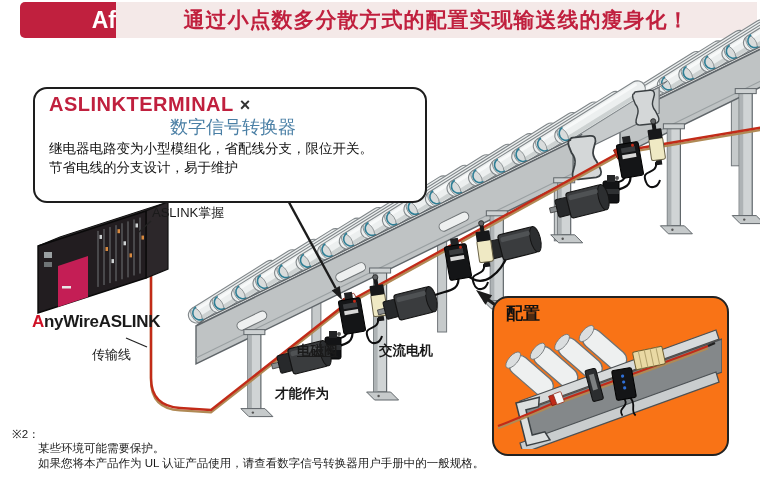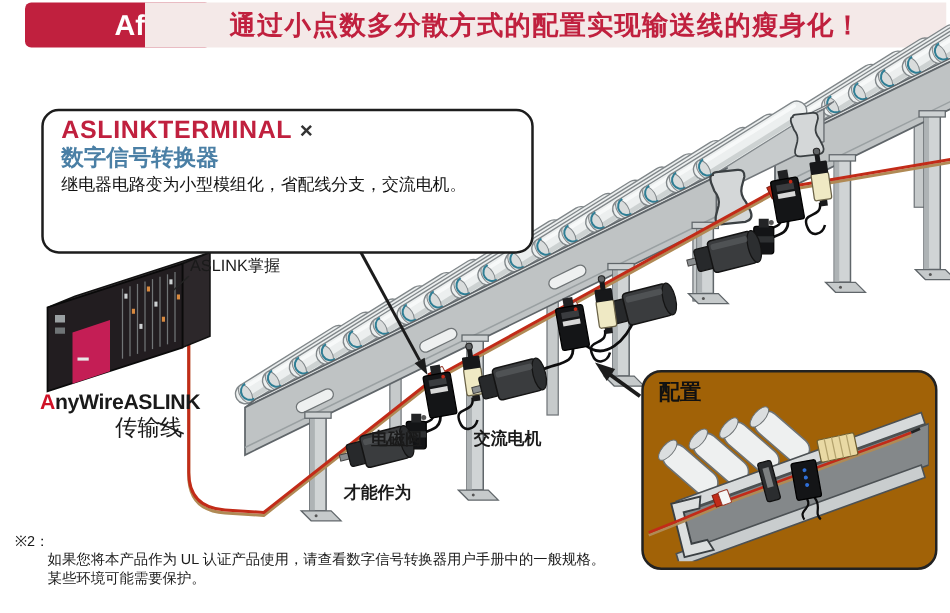--- a/index.html
+++ b/index.html
@@ -11,33 +11,33 @@
          align-items:center;justify-content:center;padding-left:48px;}
   .strip{position:absolute;left:116px;right:3px;top:2px;height:36px;background:#f4e9e8;
          display:flex;align-items:center;justify-content:center;}
   .strip span{color:#c0203e;font-size:21px;font-weight:bold;letter-spacing:1px;}
   
   .bubble{position:absolute;left:8px;top:87px;width:368px;height:92px;background:#fff;
           border:2.5px solid #1d1d1d;border-radius:14px;padding:4px 8px 16px 14px;z-index:3;margin-left:25px;}
   .bubble-title{font-size:20px;line-height:23px;}
   .t-red{color:#c0203e;font-weight:bold;letter-spacing:.5px;}
   .t-x{color:#333;font-size:18px;font-weight:bold;margin-left:6px;}
-  .bubble-sub{text-align:left;color:#4a7fa5;font-size:18px;font-weight:bold;line-height:21px;}
+  .bubble-sub{text-align:center;color:#4a7fa5;font-size:18px;font-weight:normal;line-height:21px;}
   .bubble-body{font-size:13.5px;color:#111;line-height:1.4;margin-top:2px;font-weight:500;}
   
   .lbl{position:absolute;color:#1a1a1a;z-index:3;white-space:nowrap;text-align:right;}
   .lbl-master{left:152px;top:204px;font-size:13px;}
   .lbl-brand{left:32px;top:312px;font-size:17px;font-weight:bold;letter-spacing:-.3px;}
   .lbl-brand .a{color:#cf1126;}
-  .lbl-cable{left:92px;top:330px;font-size:18px;}
+  .lbl-cable{left:92px;top:346px;font-size:13px;}
   .lbl-solenoid{left:297px;top:342px;font-size:13.5px;font-weight:600;text-decoration:underline;}
   .lbl-limit{left:379px;top:342px;font-size:13.5px;font-weight:600;}
   .lbl-motor{left:275px;top:385px;font-size:13.5px;font-weight:600;}
   
-  .inset{position:absolute;left:513px;top:296px;width:233px;height:156px;background:#a16207;
+  .inset{position:absolute;left:492px;top:296px;width:233px;height:156px;background:#f97316;
          border:2.5px solid #222;border-radius:16px;z-index:2;}
   .inset-title{position:absolute;left:12px;top:4px;font-size:17px;font-weight:bold;color:#111;}
   .inset-caption{position:absolute;right:10px;bottom:4px;font-size:15.5px;font-weight:600;color:#111;}
   .inset-caption sup{font-size:10px;}
   .inset svg{position:absolute;left:0;top:0;}
   
   .foot{position:absolute;left:12px;top:427px;width:600px;font-size:11.5px;color:#1a1a1a;
         line-height:1.26;z-index:3;}
   .foot .row{display:flex;}
   .foot .mk{width:26px;flex:none;}
@@ -453,21 +453,22 @@
         <polygon points="476,290 492.1,295.2 485.4,304.8" fill="#1c1c1c" stroke="none" stroke-width="1"></polygon>
       </g>
     </svg>
 
   <div class="bubble">
     <div class="bubble-title">
       <span class="t-red">ASLINKTERMINAL</span><span class="t-x">×</span>
     </div>
     <div class="bubble-sub">数字信号转换器</div>
     <div class="bubble-body">
-      <div>继电器电路变为小型模组化，省配线分支，交流电机。</div>
+      <div>继电器电路变为小型模组化，省配线分支，限位开关。</div>
+      <div>节省电线的分支设计，易于维护</div>
     </div>
   </div>
 
   <div class="lbl lbl-master">ASLINK掌握</div>
   <div class="lbl lbl-brand"><span class="a">A</span><span>nyWireASLINK</span></div>
   <div class="lbl lbl-cable">传输线</div>
   <div class="lbl lbl-solenoid">电磁阀</div>
   <div class="lbl lbl-limit">交流电机</div>
   <div class="lbl lbl-motor">才能作为</div>
 
@@ -526,16 +527,16 @@
           <line x1="9" y1="-9" x2="9" y2="9" stroke="#b3a26d" stroke-width="1"></line>
         </g>
       </svg>
     <div class="inset-title">配置</div>
   </div>
 
   <div class="foot">
     <div class="row">
         <span class="mk">※2：</span>
       </div>
+    <div class="ind">某些环境可能需要保护。</div>
     <div class="ind">如果您将本产品作为 UL 认证产品使用，请查看数字信号转换器用户手册中的一般规格。</div>
-    <div class="ind">某些环境可能需要保护。</div>
   </div>
 </div>
 
 </body></html>

